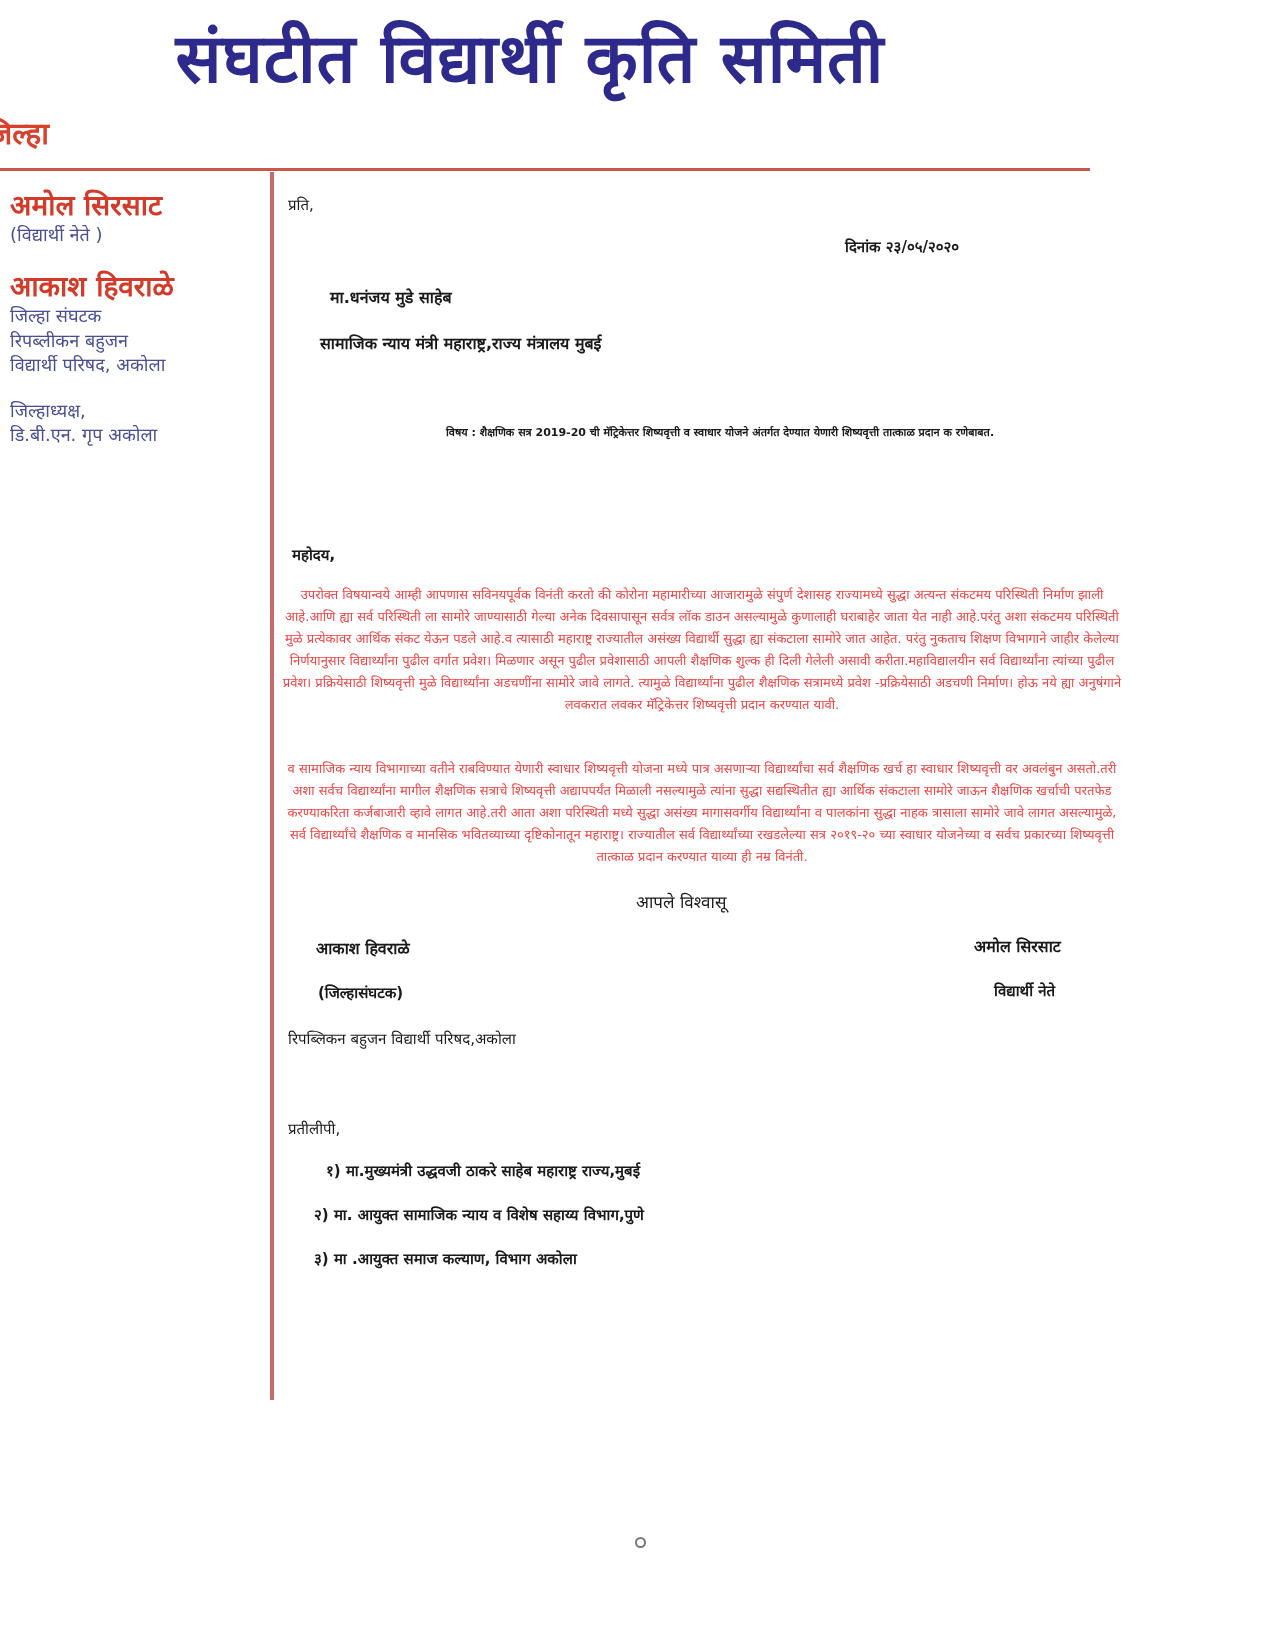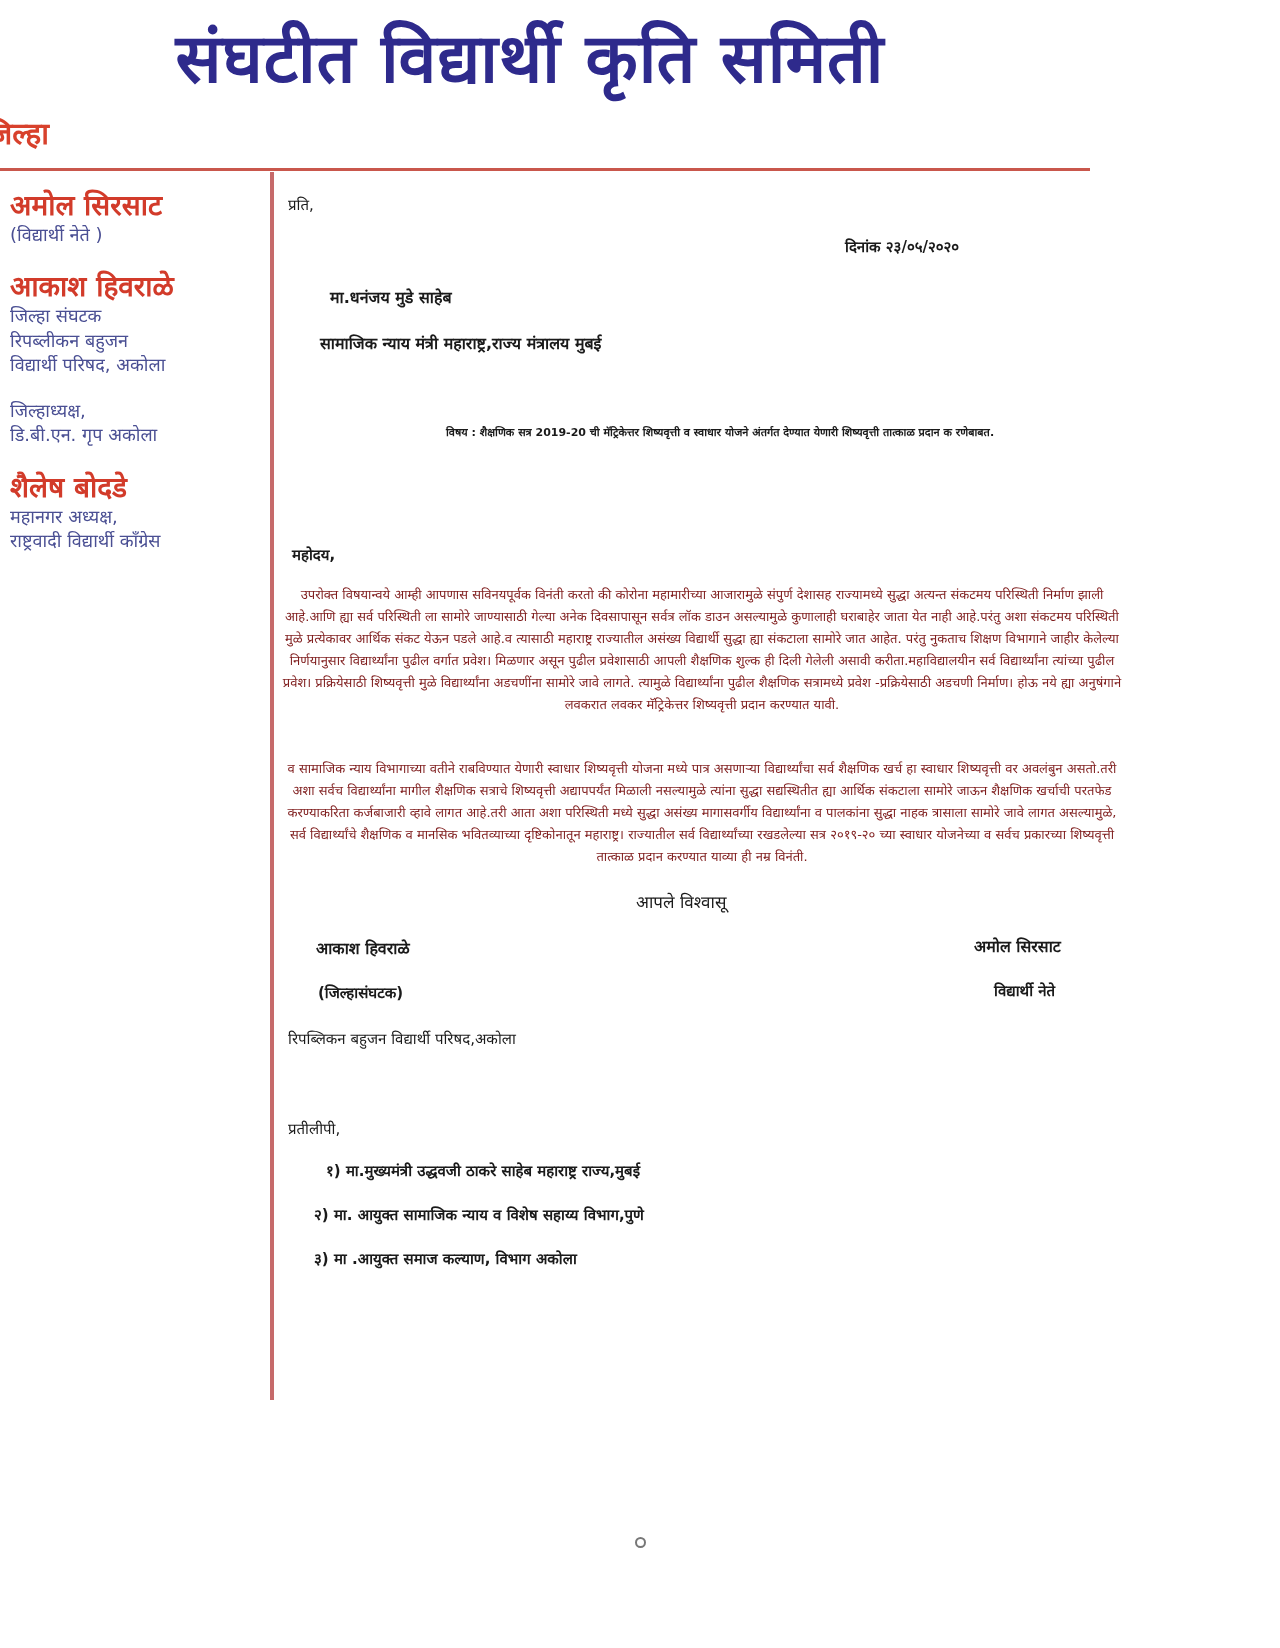--- a/index.html
+++ b/index.html
@@ -23,21 +23,21 @@
   .member .name { font-weight:bold; font-size:28px; color:#d23b2a; line-height:1.25; }
   .member .role { font-size:18px; color:#4a4f93; line-height:1.35; }
   .prati { left:288px; top:194px; font-weight:normal; font-size:15px; }
   .date { left:845px; top:236px; font-weight:bold; font-size:15px; }
   .to1 { left:318px; top:286px; font-weight:bold; font-size:16px;margin-left:12px; }
   .to2 { left:320px; top:332px; font-weight:bold; font-size:16px; }
   .subject { left:320px; top:424px; width:800px; text-align:center;
              font-weight:bold; font-size:11px; line-height:1.7; }
   .salute { left:292px; top:544px; font-weight:bold; font-size:15px; }
   .para { left:282px; width:840px; font-size:13px; line-height:22px;
-          text-align:center; color:#7f1d1d; }
+          text-align:center; color:#ef4444; }
   .p1 { top:584px; }
   .p2 { top:758px; }
   .closing { left:636px; top:890px; font-size:17px; }
   .sig-l1 { left:316px; top:937px; font-weight:bold; font-size:16px; }
   .sig-l2 { left:318px; top:982px; font-weight:bold; font-size:15px; }
   .sig-r1 { left:974px; top:935px; font-weight:bold; font-size:16px; }
   .sig-r2 { left:994px; top:980px; font-weight:bold; font-size:15px; }
   .sig-org { left:288px; top:1028px; font-weight:normal; font-size:15px; }
   .cc-title { left:288px; top:1118px; font-weight:normal; font-size:15px; }
   .cc-item { font-weight:bold; font-size:15px; }
@@ -63,25 +63,20 @@
   <div class="member">
     <div class="name">आकाश हिवराळे</div>
     <div class="role">जिल्हा संघटक</div>
     <div class="role">रिपब्लीकन बहुजन</div>
     <div class="role">विद्यार्थी परिषद, अकोला</div>
   </div>
   <div class="member">
     <div class="role">जिल्हाध्यक्ष,</div>
     <div class="role">डि.बी.एन. गृप अकोला</div>
   </div>
-  <div class="member">
-    <div class="name">शैलेष बोदडे</div>
-    <div class="role">महानगर अध्यक्ष,</div>
-    <div class="role">राष्ट्रवादी विद्यार्थी काँग्रेस</div>
-  </div>
 </div>
 
 <div class="abs prati">प्रति,</div>
 <div class="abs date">दिनांक २३/०५/२०२०</div>
 <div class="abs to1">मा.धनंजय मुडे साहेब</div>
 <div class="abs to2">सामाजिक न्याय मंत्री महाराष्ट्र,राज्य मंत्रालय मुबई</div>
 <div class="abs subject">विषय : शैक्षणिक सत्र 2019-20 ची मॅट्रिकेत्तर शिष्यवृत्ती व स्वाधार योजने अंतर्गत देण्यात येणारी शिष्यवृत्ती तात्काळ प्रदान क रणेबाबत.</div>
 <div class="abs salute">महोदय,</div>
 <div class="abs para p1">उपरोक्त विषयान्वये आम्ही आपणास सविनयपूर्वक विनंती करतो की कोरोना महामारीच्या आजारामुळे संपुर्ण देशासह राज्यामध्ये सुद्धा अत्यन्त संकटमय परिस्थिती निर्माण झाली आहे.आणि ह्या सर्व परिस्थिती ला सामोरे जाण्यासाठी गेल्या अनेक दिवसापासून सर्वत्र लॉक डाउन असल्यामुळे कुणालाही घराबाहेर जाता येत नाही आहे.परंतु अशा संकटमय परिस्थिती मुळे प्रत्येकावर आर्थिक संकट येऊन पडले आहे.व त्यासाठी महाराष्ट्र राज्यातील असंख्य विद्यार्थी सुद्धा ह्या संकटाला सामोरे जात आहेत. परंतु नुकताच शिक्षण विभागाने जाहीर केलेल्या निर्णयानुसार विद्यार्थ्यांना पुढील वर्गात प्रवेश। मिळणार असून पुढील प्रवेशासाठी आपली शैक्षणिक शुल्क ही दिली गेलेली असावी करीता.महाविद्यालयीन सर्व विद्यार्थ्यांना त्यांच्या पुढील प्रवेश। प्रक्रियेसाठी शिष्यवृत्ती मुळे विद्यार्थ्यांना अडचणींना सामोरे जावे लागते. त्यामुळे विद्यार्थ्यांना पुढील शैक्षणिक सत्रामध्ये प्रवेश -प्रक्रियेसाठी अडचणी निर्माण। होऊ नये ह्या अनुषंगाने लवकरात लवकर मॅट्रिकेत्तर शिष्यवृत्ती प्रदान करण्यात यावी.</div>
 <div class="abs para p2">व सामाजिक न्याय विभागाच्या वतीने राबविण्यात येणारी स्वाधार शिष्यवृत्ती योजना मध्ये पात्र असणाऱ्या विद्यार्थ्यांचा सर्व शैक्षणिक खर्च हा स्वाधार शिष्यवृत्ती वर अवलंबुन असतो.तरी अशा सर्वच विद्यार्थ्यांना मागील शैक्षणिक सत्राचे शिष्यवृत्ती अद्यापपर्यंत मिळाली नसल्यामुळे त्यांना सुद्धा सद्यस्थितीत ह्या आर्थिक संकटाला सामोरे जाऊन शैक्षणिक खर्चाची परतफेड करण्याकरिता कर्जबाजारी व्हावे लागत आहे.तरी आता अशा परिस्थिती मध्ये सुद्धा असंख्य मागासवर्गीय विद्यार्थ्यांना व पालकांना सुद्धा नाहक त्रासाला सामोरे जावे लागत असल्यामुळे, सर्व विद्यार्थ्यांचे शैक्षणिक व मानसिक भवितव्याच्या दृष्टिकोनातून महाराष्ट्र। राज्यातील सर्व विद्यार्थ्यांच्या रखडलेल्या सत्र २०१९-२० च्या स्वाधार योजनेच्या व सर्वच प्रकारच्या शिष्यवृत्ती तात्काळ प्रदान करण्यात याव्या ही नम्र विनंती.</div>

